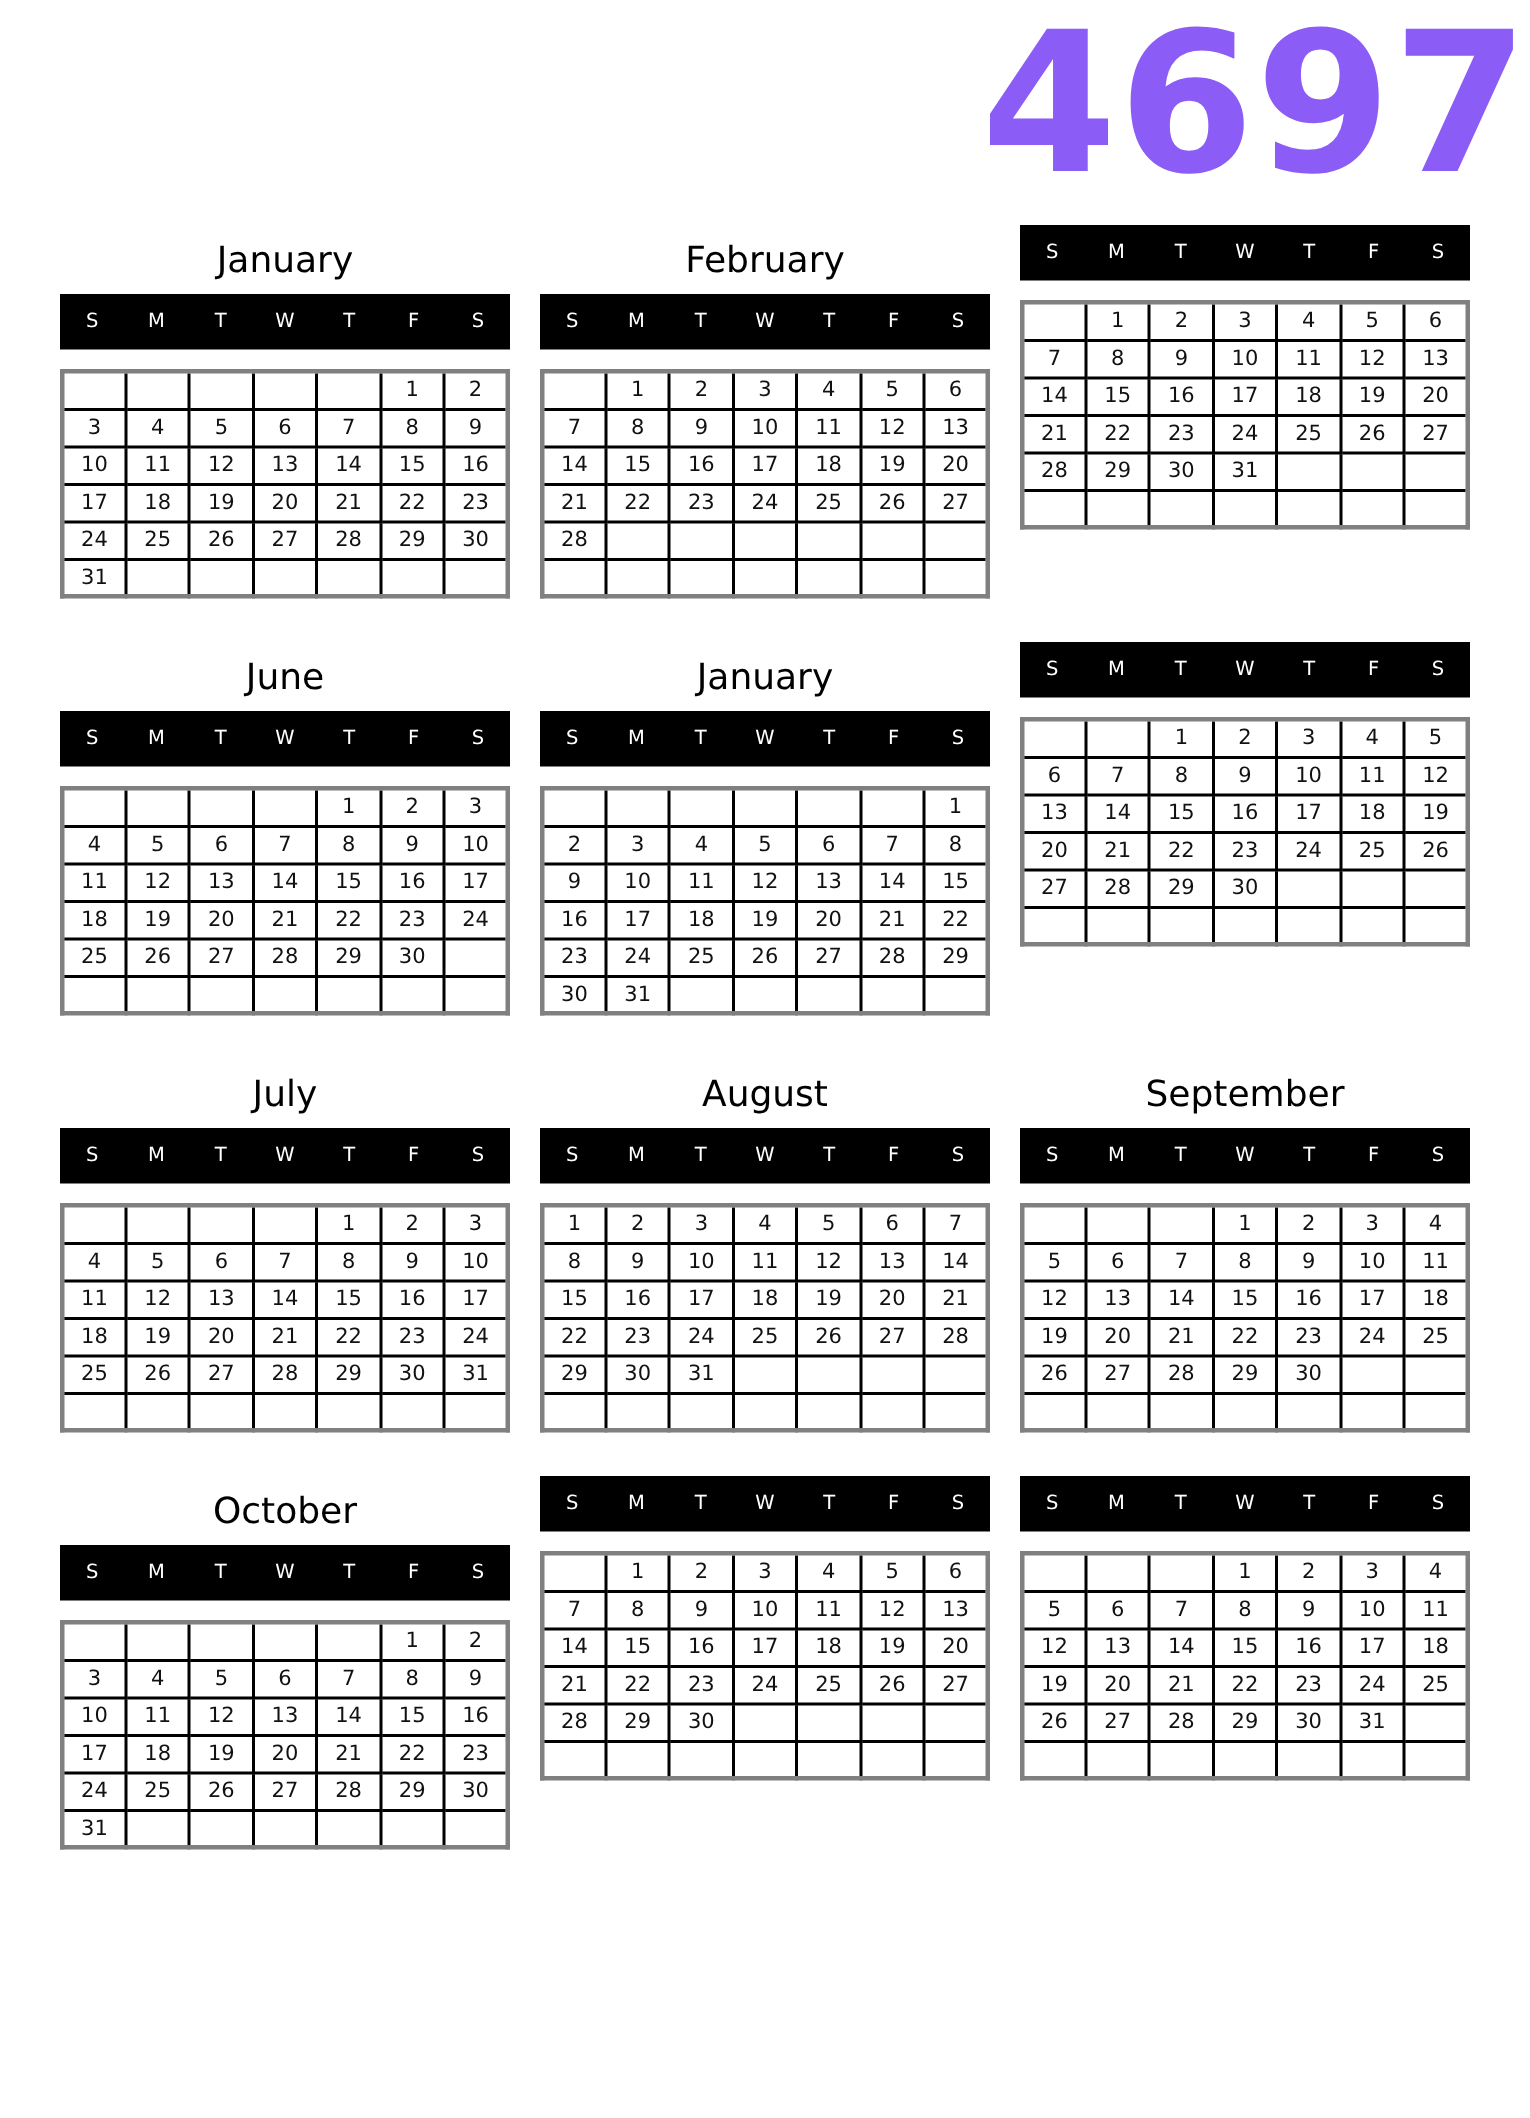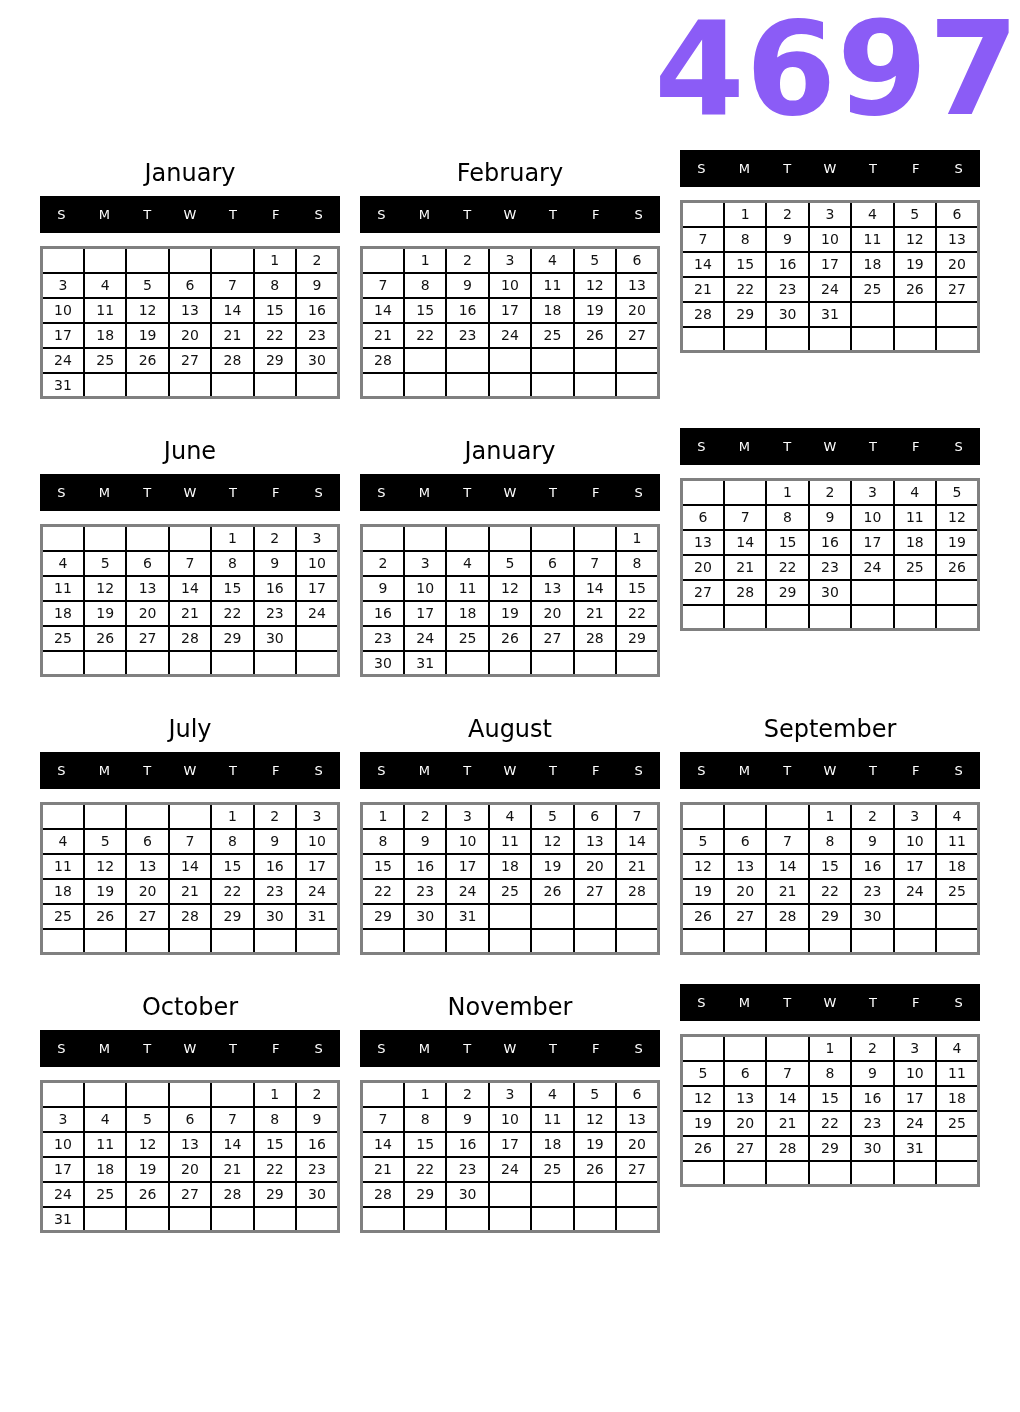--- a/index.html
+++ b/index.html
@@ -778,21 +778,20 @@
               <td></td>
               <td></td>
               <td></td>
               <td></td>
             </tr>
           </tbody>
     </table>
   </div>
 
   <div class="month">
-    <div class="month-title">November</div>
     <div class="dow-bar">
           <span class="dow">S</span>
           <span class="dow">M</span>
           <span class="dow">T</span>
           <span class="dow">W</span>
           <span class="dow">T</span>
           <span class="dow">F</span>
           <span class="dow">S</span>
         </div>
     <table class="days">

